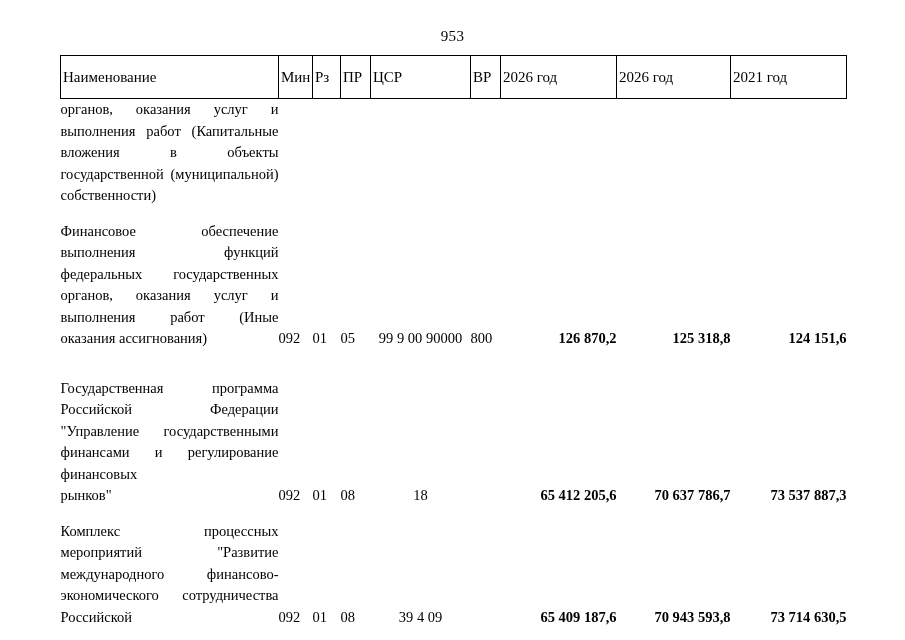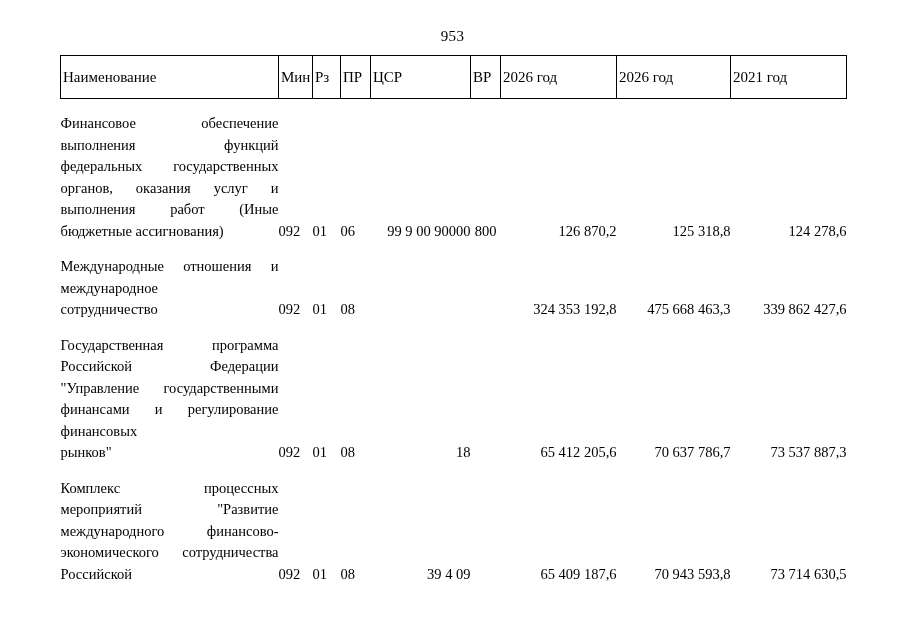--- a/index.html
+++ b/index.html
@@ -86,35 +86,36 @@
     display: block;
     text-align-last: left;
   }
 
   td.code-cell {
     text-align: left;
     white-space: nowrap;
     padding-bottom: 2px;
   }
   td.csr-cell {
-    text-align: right;
+    text-align: center;
     padding-left: 10px;
     white-space: nowrap;
     padding-bottom: 2px;
   }
   td.vr-cell {
-    text-align: center;
+    text-align: left;
     white-space: nowrap;
     padding-bottom: 2px;
   }
   td.amount-cell {
     text-align: right;
     white-space: nowrap;
     padding-right: 8px;
     padding-bottom: 2px;
+    font-weight: bold;
   }
 
   tr.data-row > td { padding-bottom: 0; }
   tr.data-row { height: 21.5px; }
 
   .spacer-row td { height: 14px; line-height: 14px; font-size: 1px; }
 </style>
 </head>
 <body>
 
@@ -141,51 +142,51 @@
         <th>Рз</th>
         <th>ПР</th>
         <th>ЦСР</th>
         <th>ВР</th>
         <th>2026 год</th>
         <th>2026 год</th>
         <th>2021 год</th>
       </tr>
     </thead>
     <tbody id="table-body">
-        <tr class="spacer-row">
-          <td colspan="9"></td>
-        </tr>
-        <tr class="data-row">
-          <td class="name-cell">
-            <span class="nm">Финансовое обеспечение выполнения функций федеральных государственных органов, оказания услуг и выполнения работ (Иные <span class="last-line">бюджетные ассигнования)</span></span>
+        <tr class="data-row">
+          <td class="name-cell">
+            <span class="nm">органов, оказания услуг и выполнения работ (Капитальные вложения в объекты государственной (муниципальной) <span class="last-line">собственности)</span></span>
+          </td>
+          <td class="code-cell"></td>
+          <td class="code-cell"></td>
+          <td class="code-cell"></td>
+          <td class="csr-cell"></td>
+          <td class="vr-cell"></td>
+          <td class="amount-cell"></td>
+          <td class="amount-cell"></td>
+          <td class="amount-cell"></td>
+        </tr>
+        <tr class="spacer-row">
+          <td colspan="9"></td>
+        </tr>
+        <tr class="data-row">
+          <td class="name-cell">
+            <span class="nm">Финансовое обеспечение выполнения функций федеральных государственных органов, оказания услуг и выполнения работ (Иные <span class="last-line">оказания ассигнования)</span></span>
           </td>
           <td class="code-cell">092</td>
           <td class="code-cell">01</td>
-          <td class="code-cell">06</td>
+          <td class="code-cell">05</td>
           <td class="csr-cell">99 9 00 90000</td>
           <td class="vr-cell">800</td>
           <td class="amount-cell">126 870,2</td>
           <td class="amount-cell">125 318,8</td>
-          <td class="amount-cell">124 278,6</td>
-        </tr>
-        <tr class="spacer-row">
-          <td colspan="9"></td>
-        </tr>
-        <tr class="data-row">
-          <td class="name-cell">
-            <span class="nm">Международные отношения и международное <span class="last-line">сотрудничество</span></span>
-          </td>
-          <td class="code-cell">092</td>
-          <td class="code-cell">01</td>
-          <td class="code-cell">08</td>
-          <td class="csr-cell"></td>
-          <td class="vr-cell"></td>
-          <td class="amount-cell">324 353 192,8</td>
-          <td class="amount-cell">475 668 463,3</td>
-          <td class="amount-cell">339 862 427,6</td>
+          <td class="amount-cell">124 151,6</td>
+        </tr>
+        <tr class="spacer-row">
+          <td colspan="9"></td>
         </tr>
         <tr class="spacer-row">
           <td colspan="9"></td>
         </tr>
         <tr class="data-row">
           <td class="name-cell">
             <span class="nm">Государственная программа Российской Федерации "Управление государственными финансами и регулирование финансовых <span class="last-line">рынков"</span></span>
           </td>
           <td class="code-cell">092</td>
           <td class="code-cell">01</td>

